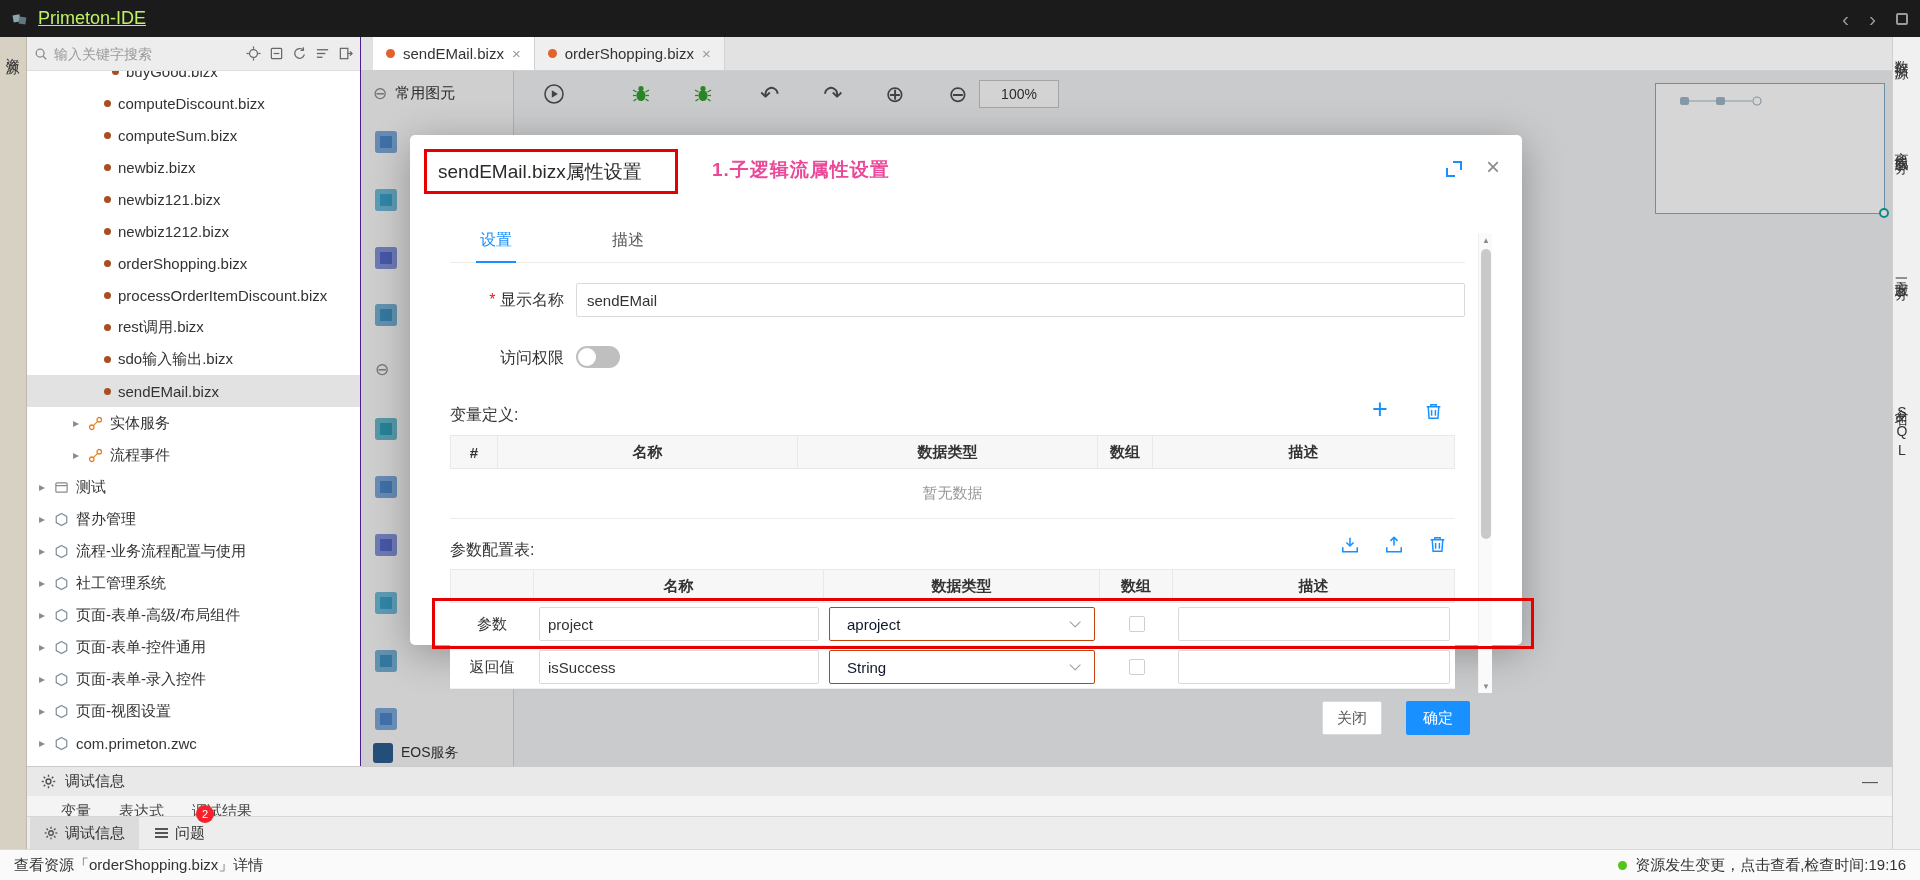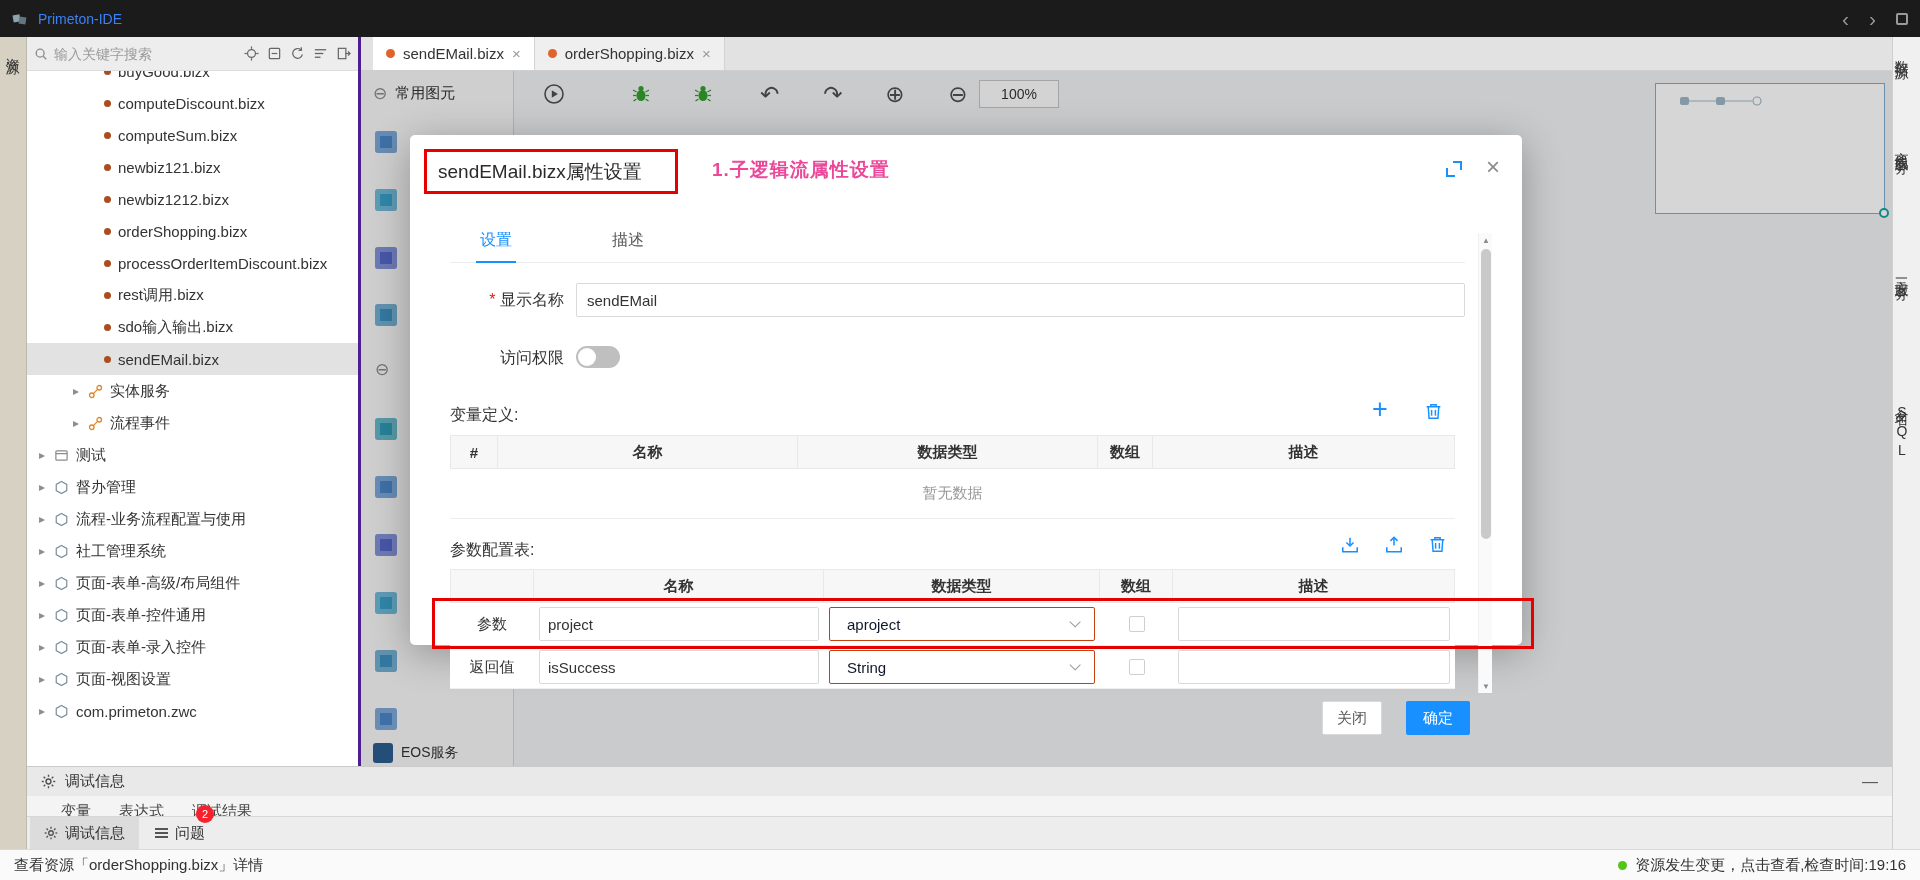--- a/index.html
+++ b/index.html
@@ -3,44 +3,44 @@
 <meta charset="utf-8">
 <style>
 * { margin:0; padding:0; box-sizing:border-box; }
 body { margin:0; background:#777; }
 #app { position:relative; width:1920px; height:880px; background:#fff; overflow:hidden;
   font-family:"Liberation Sans","DejaVu Sans",sans-serif; color:#333; }
 
 
 .titlebar { position:absolute; left:0; top:0; width:1920px; height:37px; background:#1b1b1b;
   display:flex; align-items:center; padding:0 12px; gap:10px; z-index:5; }
-.app-title { color:#3b82f6; font-size:14px; }
+.app-title { color:#bef264; font-size:18px;text-decoration:underline; }
 .tb-right { margin-left:auto; display:flex; align-items:center; gap:20px; color:#9a9a9a; font-size:21px; }
 .tb-square { width:12px; height:12px; border:2px solid #9a9a9a; border-radius:2px; }
 
 
 .left-strip { position:absolute; left:0; top:37px; width:27px; height:812px; background:#d6d1c3; border-right:1px solid #bdb9ab; }
 .right-strip { position:absolute; right:0; top:37px; width:28px; height:812px; background:#f0f0f0; border-left:1px solid #cfcfcf; }
 .v-label { writing-mode:vertical-lr; text-orientation:upright; font-size:14px; color:#333;
   letter-spacing:3px; display:block; margin:10px auto 0; text-align:center; }
 .rs-tab { position:absolute; left:0; width:100%; writing-mode:vertical-lr; text-orientation:upright;
   font-size:14px; letter-spacing:3px; color:#333; text-align:center; cursor:pointer; }
 
 
 .explorer { position:absolute; left:27px; top:37px; width:334px; height:729px; background:#fff;
-  border-right:3px solid #4c1d95; display:flex; flex-direction:column; }
+  border-right:1px solid #4c1d95; display:flex; flex-direction:column; }
 .search-row { height:34px; flex:none; background:#ededed; border-bottom:1px solid #ddd;
   display:flex; align-items:center; padding:0 7px; gap:6px; }
 .search-input { flex:1; min-width:0; border:none; outline:none; background:transparent; font-size:14px; color:#333; font-family:inherit; }
 .search-input::placeholder { color:#9a9a9a; }
 .sr-icons { display:flex; gap:8px; align-items:center; }
 .sr-icons span { display:flex; cursor:pointer; }
 .tree { flex:1; overflow:hidden; }
 .trow { height:32px; display:flex; align-items:center; gap:7px; font-size:15px; color:#333; cursor:pointer; white-space:nowrap; }
-.trow.first { margin-top:-16px; }
+.trow.first { margin-top:-16px;margin-left:8px; }
 .trow.sel { background:#e2e2e2; }
 .ind-bizx { padding-left:77px; }
 .ind-svc { padding-left:44px; }
 .ind-pkg { padding-left:10px; }
 .dot { width:7px; height:7px; border-radius:50%; background:#a94e21; flex:none; }
 .arr { color:#8c8c8c; font-size:12px; width:10px; flex:none; text-align:center; }
 .ticon { flex:none; }
 
 
 .tabbar { position:absolute; left:361px; top:37px; width:1531px; height:34px; background:#e2e2e2;
@@ -223,20 +223,24 @@
       <div class="trow ind-bizx">
           <span class="dot"></span>
           <span>computeDiscount.bizx</span>
         </div>
       <div class="trow ind-bizx">
           <span class="dot"></span>
           <span>computeSum.bizx</span>
         </div>
       <div class="trow ind-bizx">
           <span class="dot"></span>
+          <span>newbiz.bizx</span>
+        </div>
+      <div class="trow ind-bizx">
+          <span class="dot"></span>
           <span>newbiz121.bizx</span>
         </div>
       <div class="trow ind-bizx">
           <span class="dot"></span>
           <span>newbiz1212.bizx</span>
         </div>
       <div class="trow ind-bizx">
           <span class="dot"></span>
           <span>orderShopping.bizx</span>
         </div>

